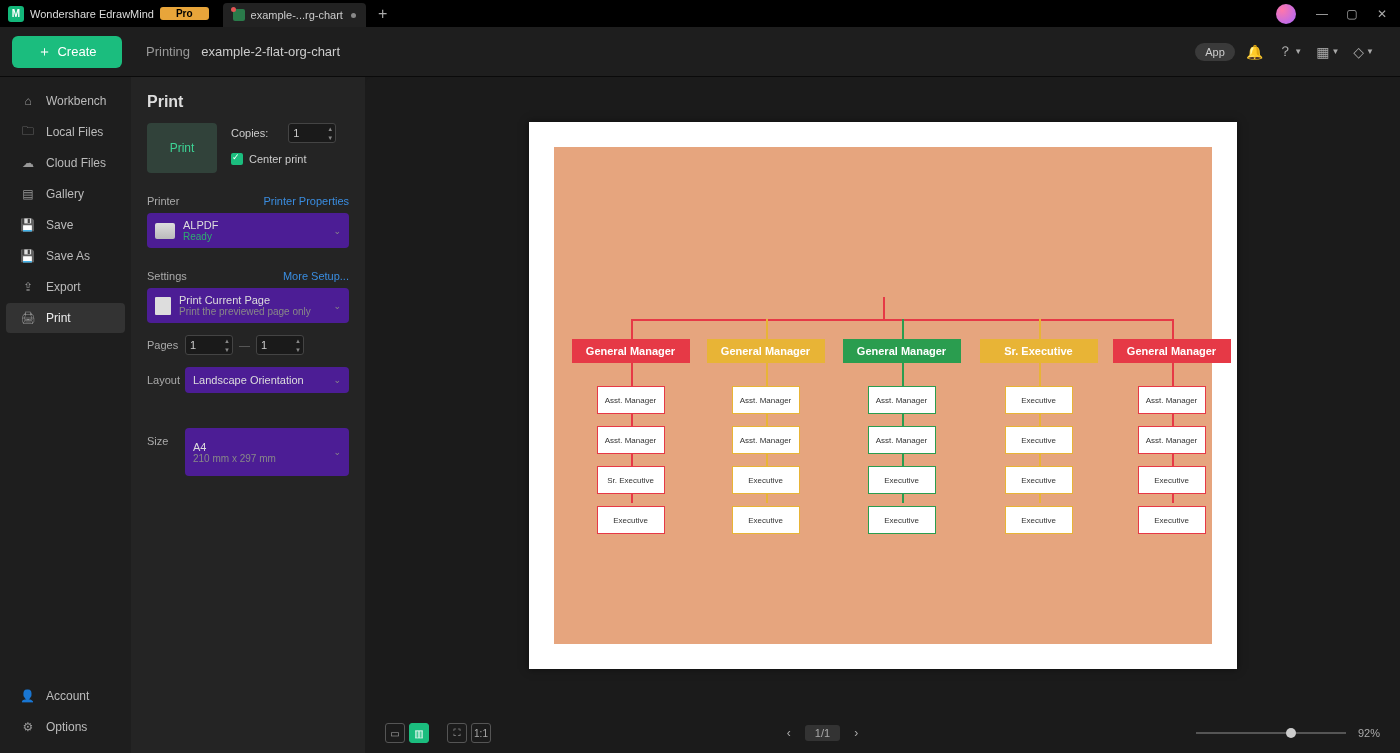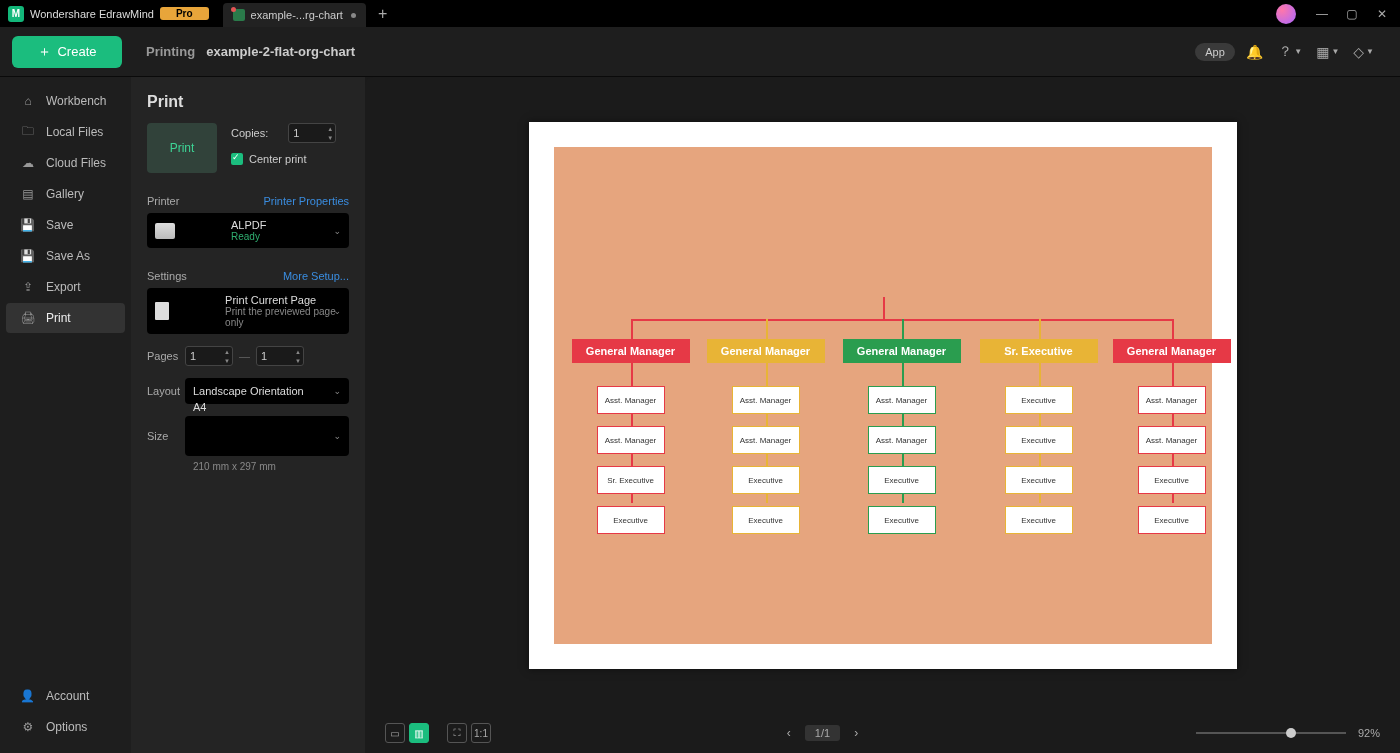--- a/index.html
+++ b/index.html
@@ -16,21 +16,21 @@
 .tab .dot{width:5px;height:5px;border-radius:50%;background:#888;margin-left:8px;}
 .add-tab{color:#aaa;font-size:16px;margin-left:12px;cursor:pointer;}
 .titlebar .spacer{flex:1;}
 .avatar{width:20px;height:20px;border-radius:50%;background:radial-gradient(circle at 30% 30%,#f7a,#a6f);margin-right:14px;}
 .win-ctrl{width:24px;text-align:center;color:#aaa;font-size:12px;margin-right:6px;cursor:pointer;}
 
 
 .topbar { height:50px; background:#1e1e1e; display:flex; align-items:center; padding:0 12px; border-bottom:1px solid #0a0a0a;}
 .create-btn{background:#1bbd7e;color:#fff;border:none;border-radius:6px;height:32px;width:110px;display:flex;align-items:center;justify-content:center;font-size:13px;font-weight:500;cursor:pointer;}
 .plus-ic{font-size:14px;margin-right:6px;}
-.breadcrumb{margin-left:24px;color:#999;font-size:13px;font-weight:bold;}
+.breadcrumb{margin-left:24px;color:#999;font-size:13px;}
 .breadcrumb .doc{color:#ccc;margin-left:4px;}
 .topbar .spacer{flex:1;}
 .app-pill{background:#3a3a3a;color:#ccc;padding:3px 10px;border-radius:10px;font-size:11px;margin-right:12px;cursor:pointer;}
 .top-ic{color:#aaa;margin-right:14px;font-size:14px;cursor:pointer;display:inline-flex;align-items:center;}
 .top-ic .caret{font-size:8px;margin-left:2px;}
 
 
 .main { display:flex; height:676px; }
 .sidebar{width:131px;background:#1e1e1e;padding-top:8px;}
 .sb-item{display:flex;align-items:center;height:30px;padding:0 14px;color:#bbb;font-size:12px;cursor:pointer;border-radius:4px;margin:1px 6px;}
@@ -46,21 +46,21 @@
 .copies-row{display:flex;align-items:center;margin-bottom:10px;font-size:11px;}
 .num-input{width:48px;height:20px;background:#1a1a1a;border:1px solid #444;border-radius:3px;color:#ccc;padding:0 4px;font-size:11px;margin-left:20px;position:relative;display:flex;align-items:center;}
 .stepper{position:absolute;right:0;top:0;bottom:0;width:10px;display:flex;flex-direction:column;}
 .stepper span{flex:1;font-size:6px;line-height:1;display:flex;align-items:center;justify-content:center;color:#888;cursor:pointer;}
 .chk-row{display:flex;align-items:center;font-size:11px;}
 .chk{width:12px;height:12px;background:#1bbd7e;border-radius:2px;margin-right:6px;position:relative;}
 .chk::after{content:"✓";color:#fff;font-size:9px;position:absolute;top:-1px;left:1px;}
 
 .sect-hdr{display:flex;justify-content:space-between;margin-top:22px;margin-bottom:6px;font-size:11px;color:#aaa;}
 .sect-hdr a{color:#3a8de0;font-size:11px;cursor:pointer;text-decoration:none;}
-.sel-box{background:#000000;border-radius:4px;padding:6px 8px;display:flex;align-items:center;position:relative;cursor:pointer;gap:48px;}
+.sel-box{background:#4c1d95;border-radius:4px;padding:6px 8px;display:flex;align-items:center;position:relative;cursor:pointer;}
 .sel-box .caret{position:absolute;right:8px;color:#888;font-size:9px;}
 .printer-ic{width:20px;height:16px;background:linear-gradient(#ddd,#bbb);border-radius:2px;margin-right:8px;}
 .page-ic{width:16px;height:18px;background:#ddd;border-radius:1px;margin-right:8px;position:relative;}
 .sel-main{font-size:11px;color:#ddd;}
 .sel-sub{font-size:10px;color:#888;}
 .sel-sub.ready{color:#2fae70;}
 
 .field-row{display:flex;align-items:center;margin-top:12px;font-size:11px;color:#aaa;}
 .field-row .lbl{width:38px;}
 .field-row .dash{margin:0 6px;color:#666;}
@@ -247,21 +247,21 @@
     <div class="field-row">
       <span class="lbl">Layout</span>
       <div class="sel-box small">
         <span class="sel-main">Landscape Orientation</span>
         <span class="caret">⌄</span>
       </div>
     </div>
 
     <div class="field-row">
       <span class="lbl">Size</span>
-      <div class="sel-box small" style="height:40px;flex-direction:column;align-items:flex-start;justify-content:center;">
+      <div class="sel-box small" style="height:48px;flex-direction:column;align-items:flex-start;justify-content:center;margin-top:23px;">
         <span class="sel-main">A4</span>
         <span class="sel-sub">210 mm x 297 mm</span>
         <span class="caret">⌄</span>
       </div>
     </div>
   </div>
 
   <div class="preview">
     <div class="paper">
       <div class="canvas" id="canvas">

